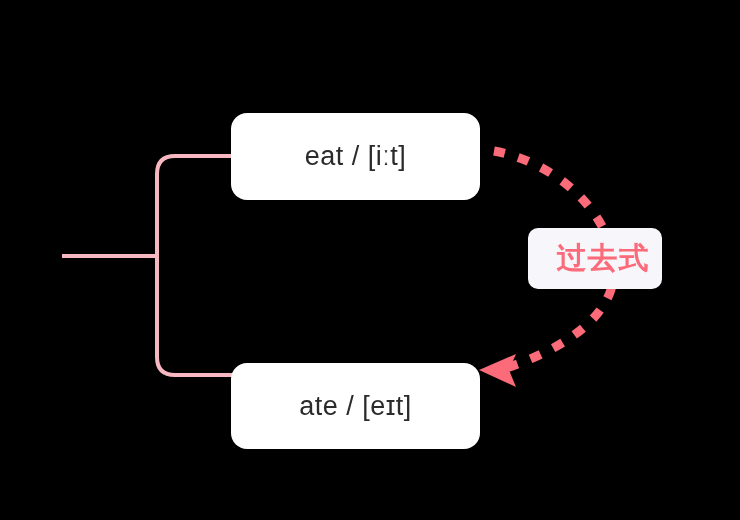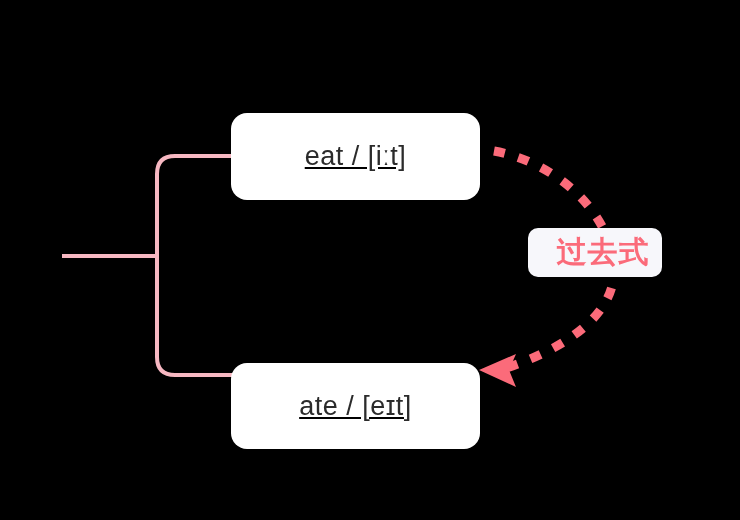--- a/index.html
+++ b/index.html
@@ -28,21 +28,20 @@
   }
   
   .word-card {
     position: absolute;
     background: #FFFFFF;
     border-radius: 16px;
     display: flex;
     align-items: center;
     justify-content: center;
     box-sizing: border-box;
-    text-decoration: underline;
   }
   .word-card-label {
     color: #2B2B2B;
     font-size: 27px;
     font-weight: 400;
     letter-spacing: 0.5px;
     white-space: nowrap;
     font-family: "Liberation Sans", "DejaVu Sans", sans-serif;
   }
   #card-present {
@@ -57,21 +56,21 @@
     width: 249px;
     height: 86px;
     margin-top: 28px;
   }
   
   #relation-chip {
     position: absolute;
     left: 528px;
     top: 228px;
     width: 134px;
-    height: 49px;
+    height: 61px;
     background: #F7F7FB;
     border-radius: 10px;
     display: flex;
     align-items: center;
     justify-content: center;
     box-sizing: border-box;
     z-index: 5;
     padding-left: 16px;
   }
   #relation-chip-label {

